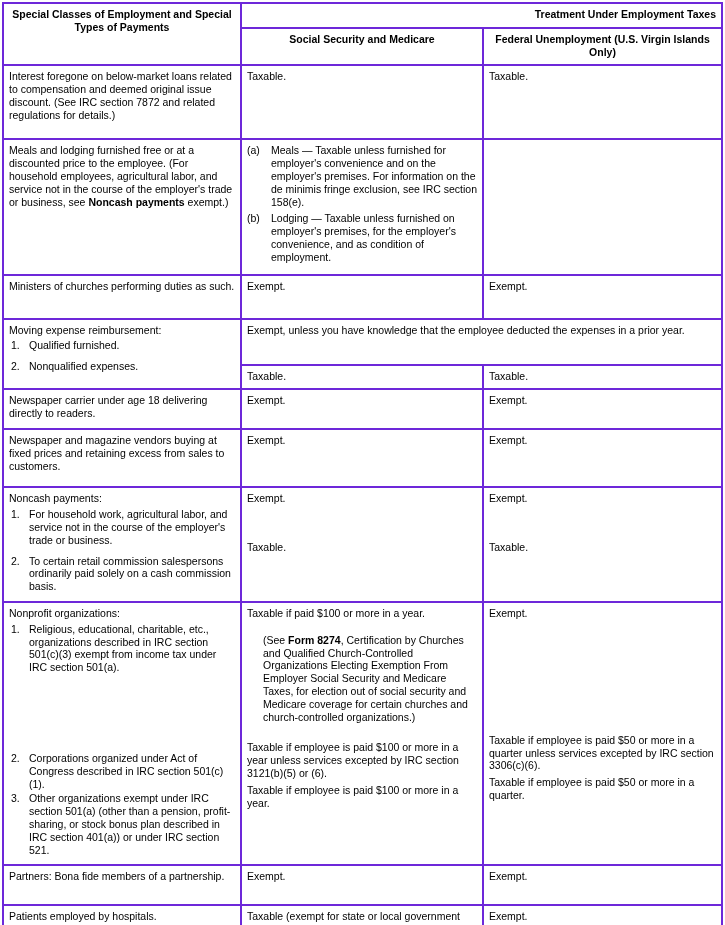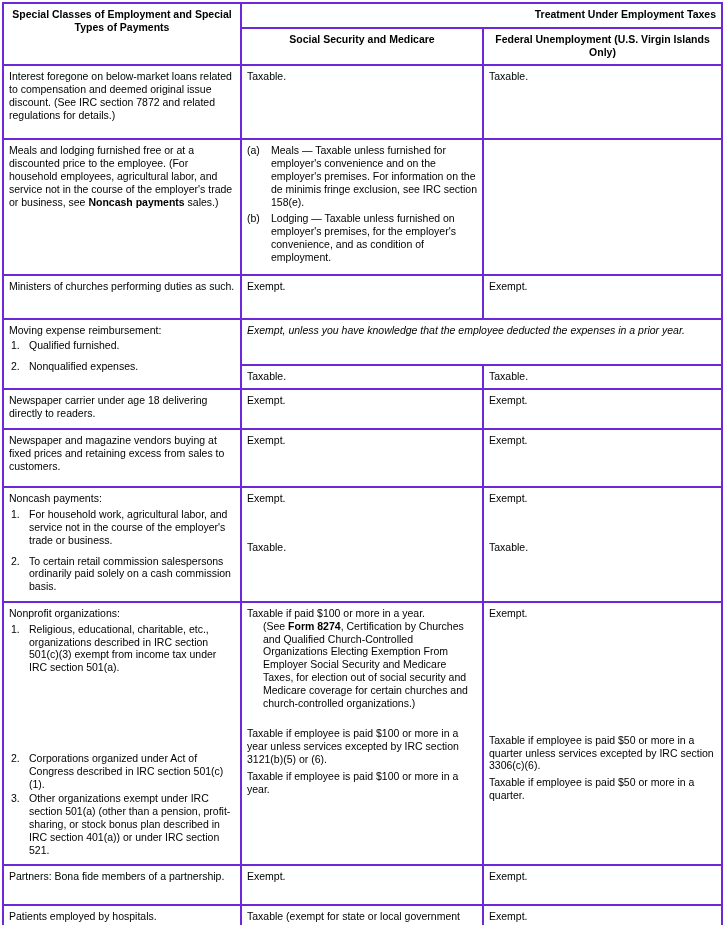--- a/index.html
+++ b/index.html
@@ -52,21 +52,21 @@
     line-height: 1.25;
     padding: 3px 4px 5px 4px;
   }
   .col1 { width: 238px; }
   .col2 { width: 242px; }
   .col3 { width: 239px; }
 
   p.t {
     margin: 0 0 0 0;
   }
-  p.t + p.t { margin-top: 0; }
+  p.t + p.t { margin-top: 14px; }
 
   
   ul.numlist {
     list-style: none;
     margin: 3px 0 0 0;
     padding: 0;
   }
   ul.numlist li {
     position: relative;
     padding-left: 20px;
@@ -98,21 +98,21 @@
     display: block;
     padding-left: 16px;
     margin-top: 1px;
   }
   .indent-hang {
     display: block;
     padding-left: 14px;
     text-indent: -14px;
   }
   b.bold { font-weight: bold; }
-  .mid-v { vertical-align: middle; font-style: italic; }
+  .mid-v { vertical-align: middle; }
 </style>
 </head>
 <body>
 
 <div class="sheet">
   <table class="irs">
     <colgroup>
       <col class="col1">
       <col class="col2">
       <col class="col3">
@@ -132,21 +132,21 @@
       <tr>
         <td style="height:62px">Interest foregone on below-market loans related to compensation and deemed original issue discount. (See IRC section 7872 and related regulations for details.)</td>
         <td>Taxable.</td>
         <td>Taxable.</td>
       </tr>
 
       <tr>
         <td style="height:82px">
           <span>Meals and lodging furnished free or at a discounted price to the employee. (For household employees, agricultural labor, and service not in the course of the employer's trade or business, see</span>
           <b class="bold">Noncash payments</b>
-          <span>sales.)</span>
+          <span>exempt.)</span>
         </td>
         <td>
           <ul class="letlist">
             <li>
               <span class="mk">(a)</span>
               <span>Meals — Taxable unless furnished for employer's convenience and on the employer's premises. For information on the de minimis fringe exclusion, see IRC section 158(e).</span>
             </li>
             <li>
               <span class="mk">(b)</span>
               <span>Lodging — Taxable unless furnished on employer's premises, for the employer's convenience, and as condition of employment.</span>

